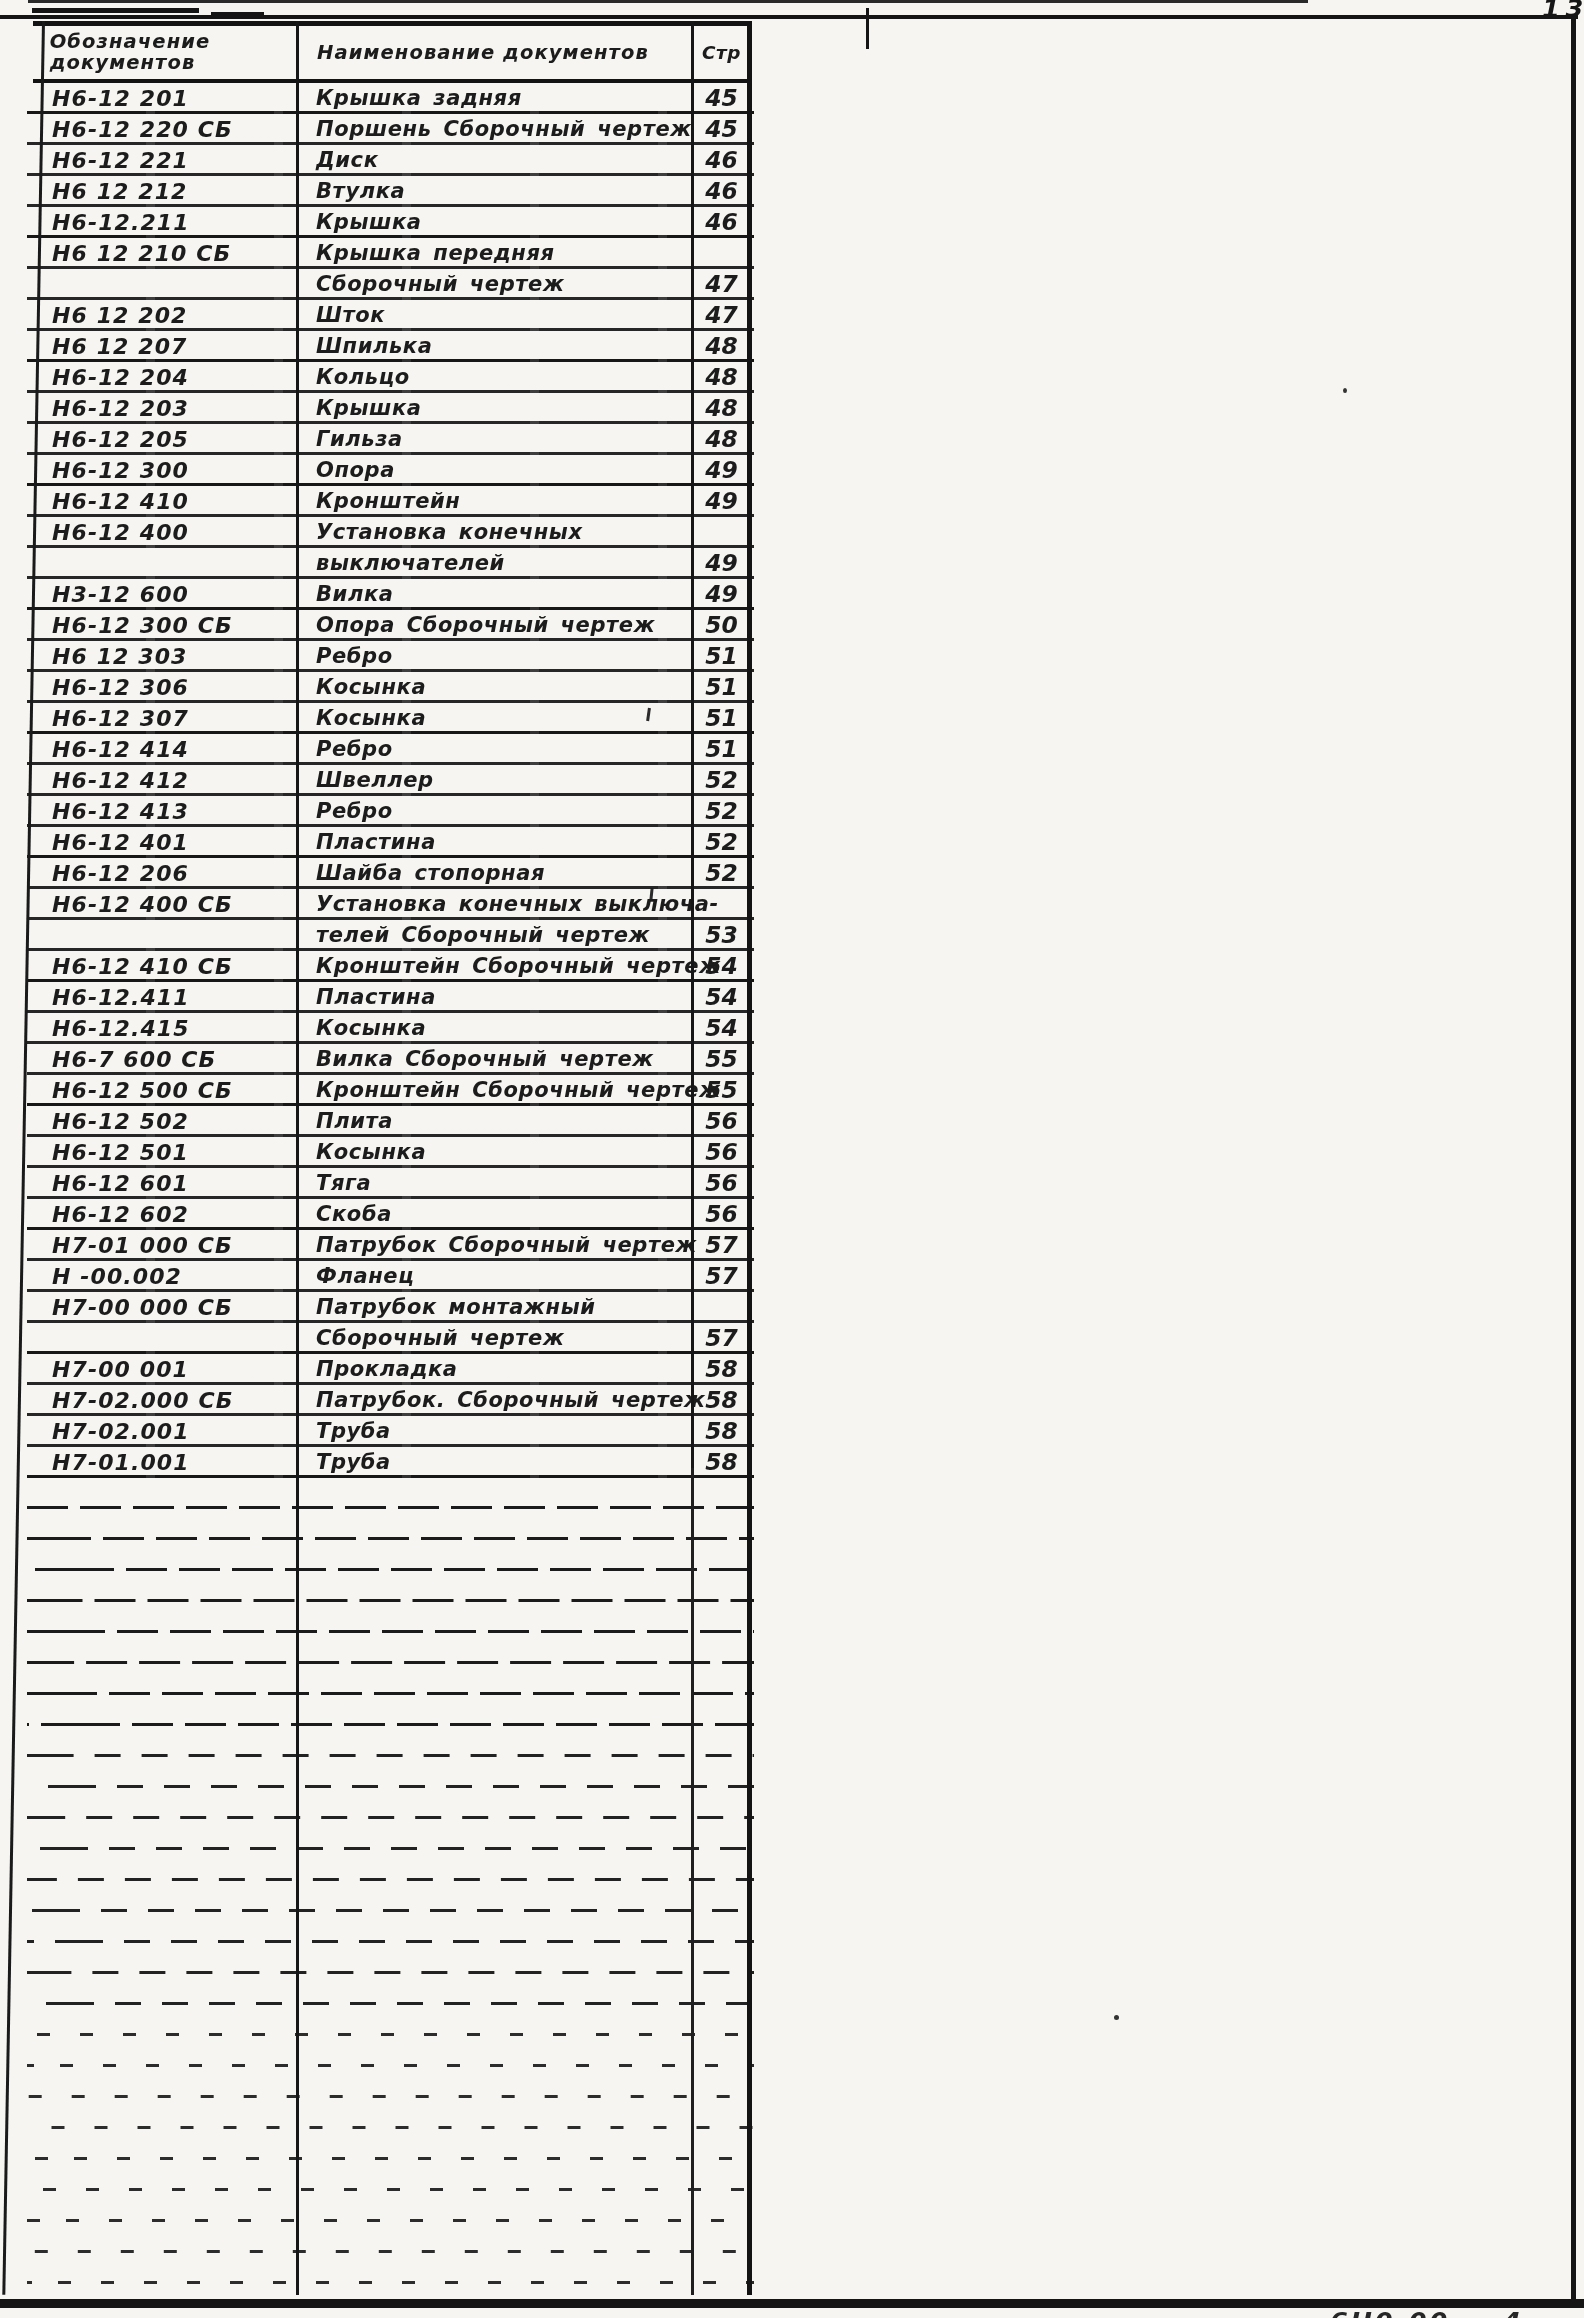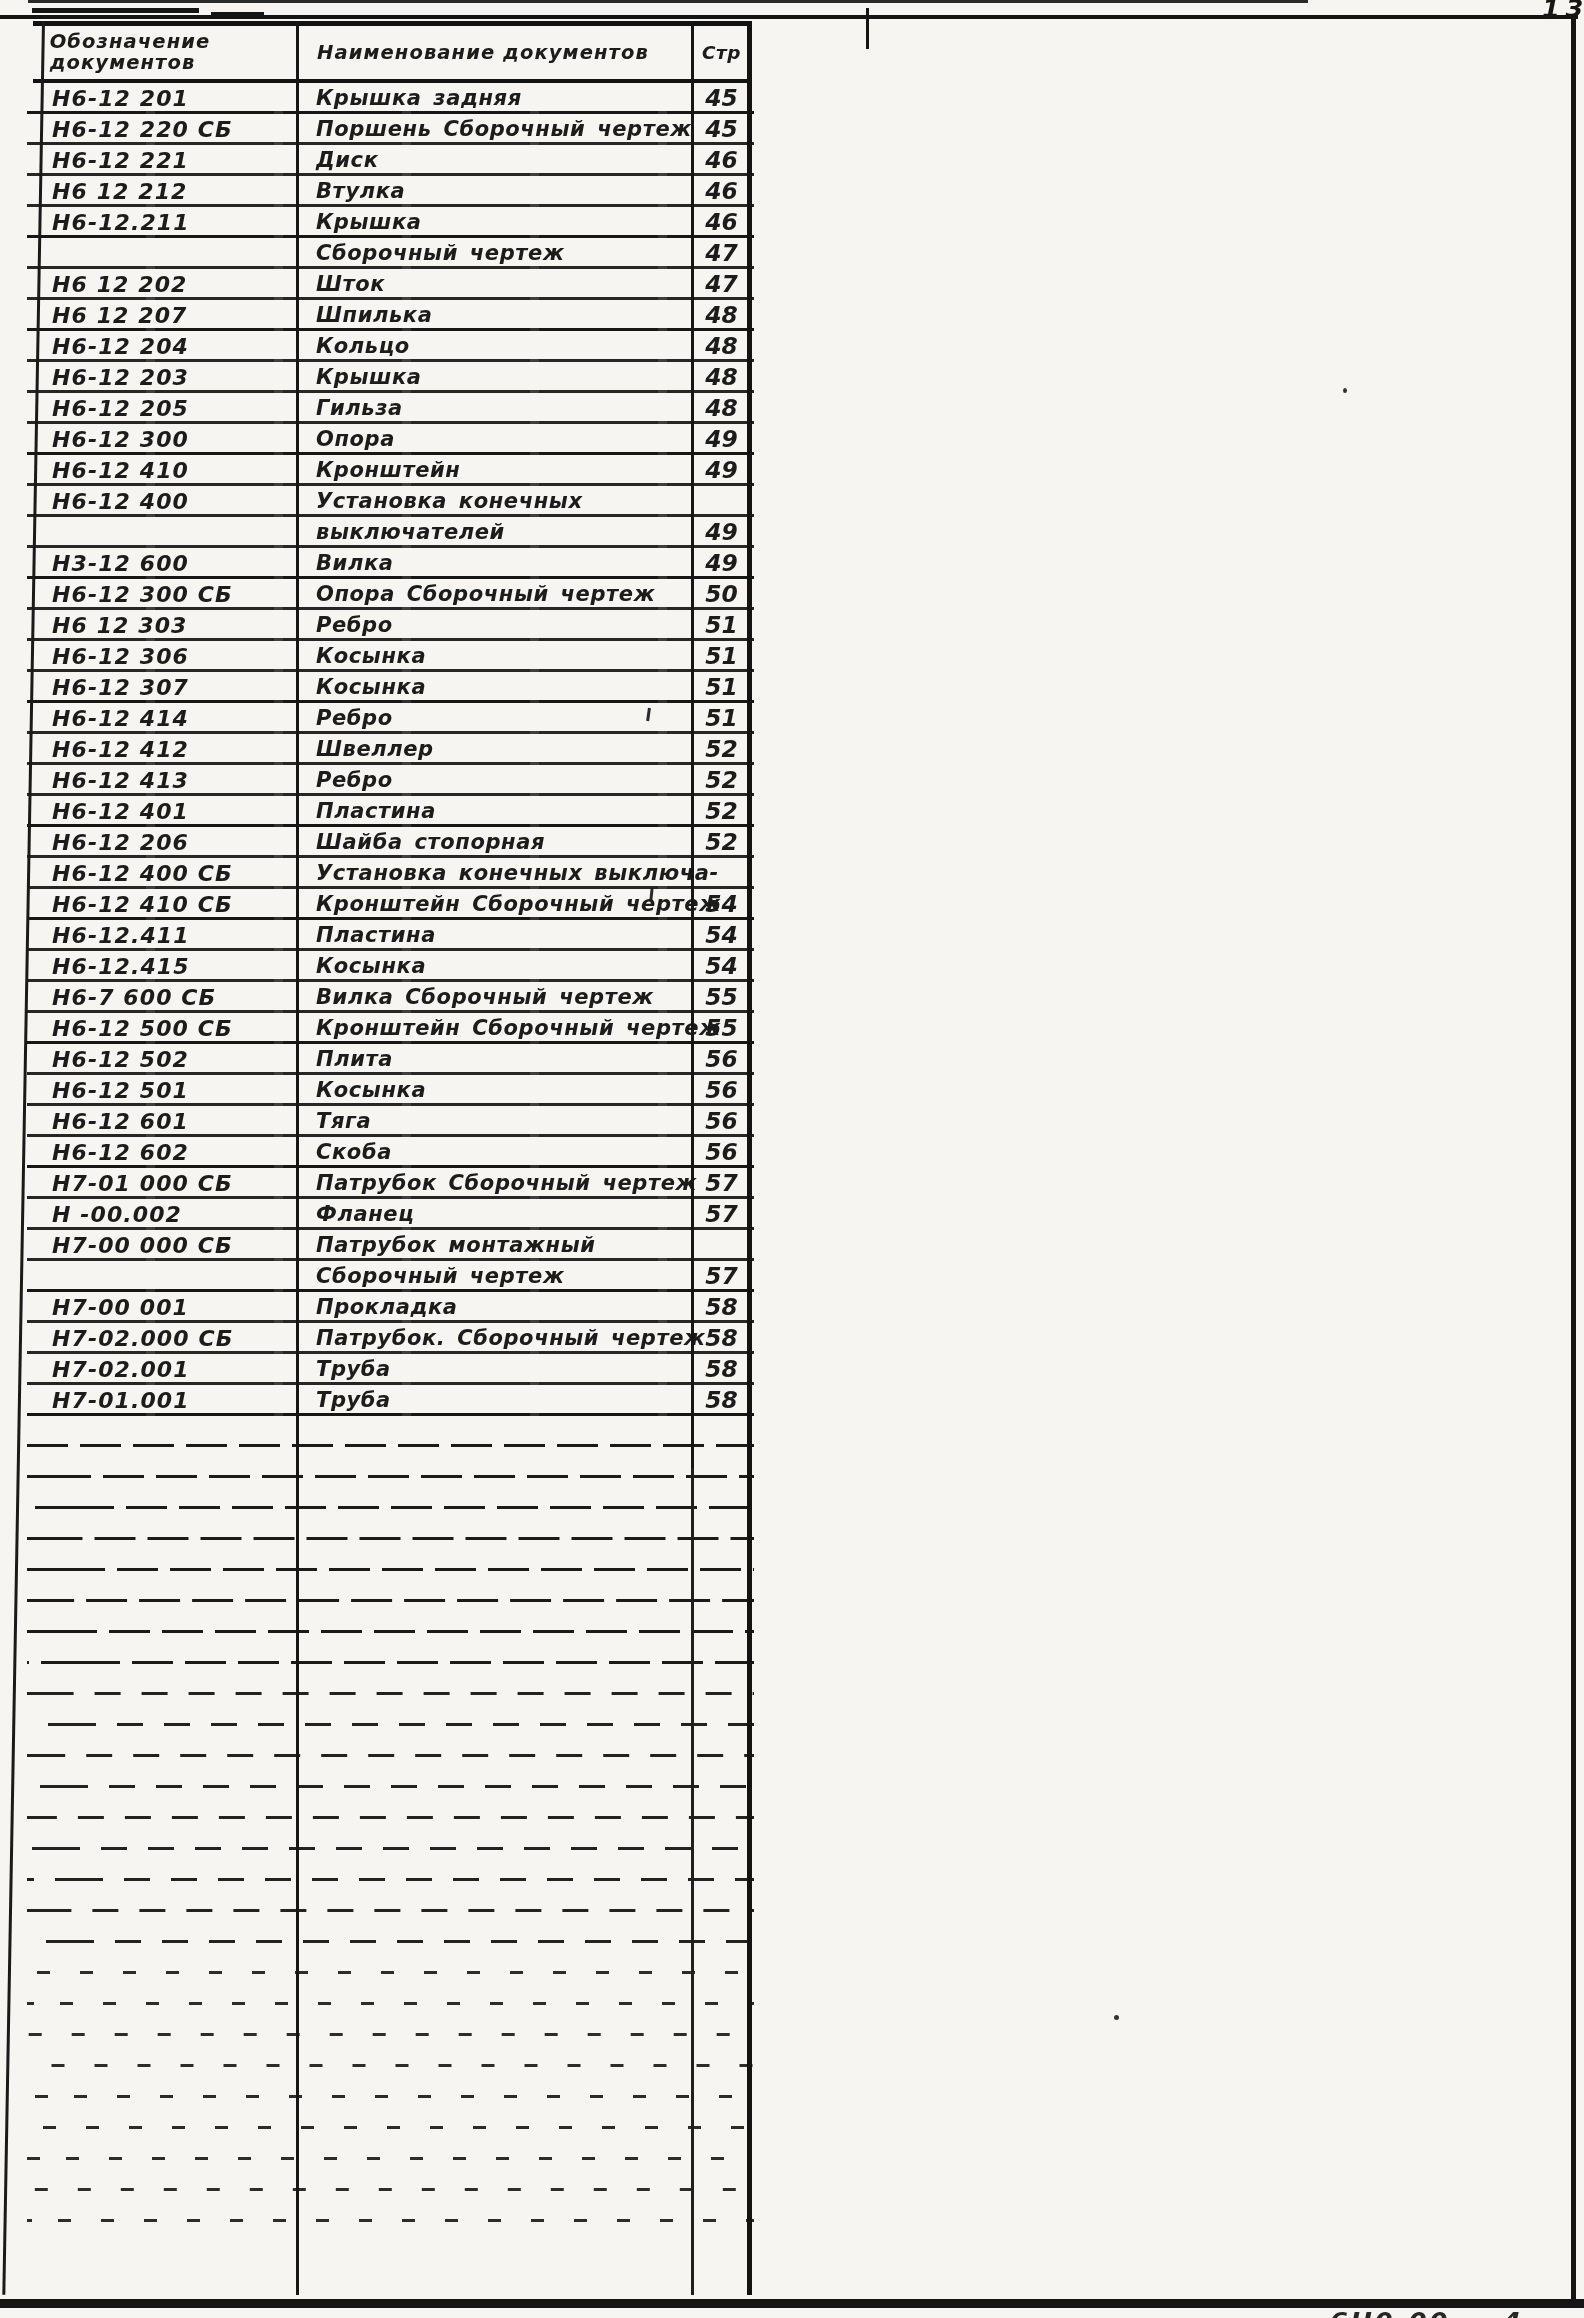--- a/index.html
+++ b/index.html
@@ -127,20 +127,26 @@
           <div class="cell cc3">46</div>
           <div class="line" style="opacity: 0.93;"></div>
         </div>
         <div class="row filled">
           <div class="cell cc1">Н6-12.211</div>
           <div class="cell cc2">Крышка</div>
           <div class="cell cc3">46</div>
           <div class="line" style="opacity: 1;"></div>
         </div>
         <div class="row filled">
+          <div class="cell cc1">Н6 12 210 СБ</div>
+          <div class="cell cc2">Крышка передняя</div>
+          <div class="cell cc3"></div>
+          <div class="line" style="opacity: 0.93;"></div>
+        </div>
+        <div class="row filled">
           <div class="cell cc1"></div>
           <div class="cell cc2">Сборочный чертеж</div>
           <div class="cell cc3">47</div>
           <div class="line" style="opacity: 0.93;"></div>
         </div>
         <div class="row filled">
           <div class="cell cc1">Н6 12 202</div>
           <div class="cell cc2">Шток</div>
           <div class="cell cc3">47</div>
           <div class="line" style="opacity: 0.93;"></div>
@@ -250,20 +256,26 @@
         <div class="row filled">
           <div class="cell cc1">Н6-12 206</div>
           <div class="cell cc2">Шайба стопорная</div>
           <div class="cell cc3">52</div>
           <div class="line" style="opacity: 0.93;"></div>
         </div>
         <div class="row filled">
           <div class="cell cc1">Н6-12 400 СБ</div>
           <div class="cell cc2">Установка конечных выключа-</div>
           <div class="cell cc3"></div>
+          <div class="line" style="opacity: 0.93;"></div>
+        </div>
+        <div class="row filled">
+          <div class="cell cc1"></div>
+          <div class="cell cc2">телей Сборочный чертеж</div>
+          <div class="cell cc3">53</div>
           <div class="line" style="opacity: 0.93;"></div>
         </div>
         <div class="row filled">
           <div class="cell cc1">Н6-12 410 СБ</div>
           <div class="cell cc2">Кронштейн Сборочный чертеж</div>
           <div class="cell cc3">54</div>
           <div class="line" style="opacity: 1;"></div>
         </div>
         <div class="row filled">
           <div class="cell cc1">Н6-12.411</div>

